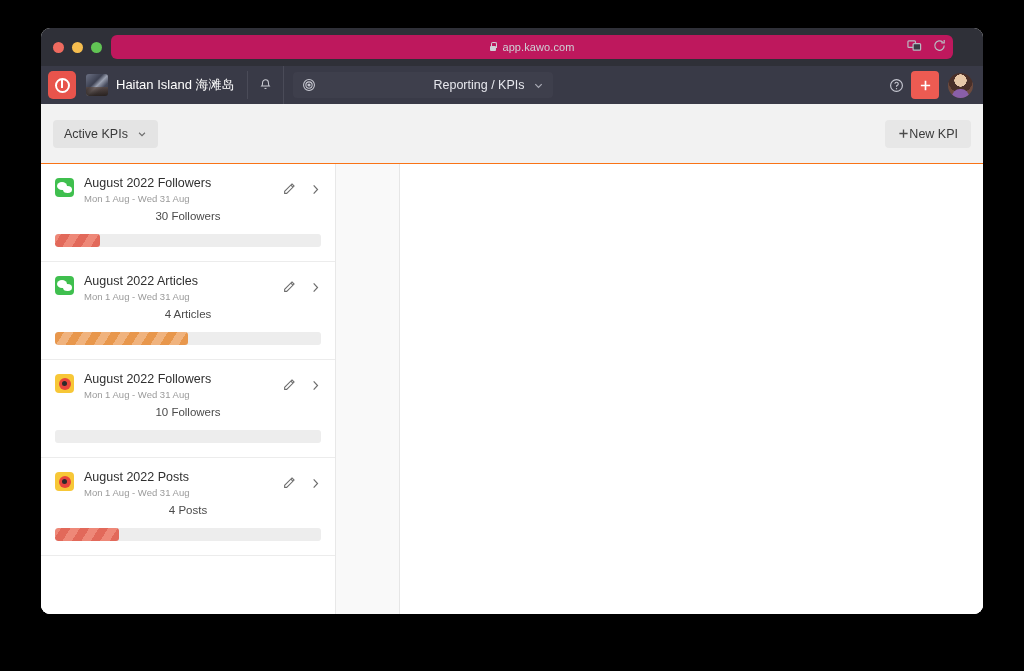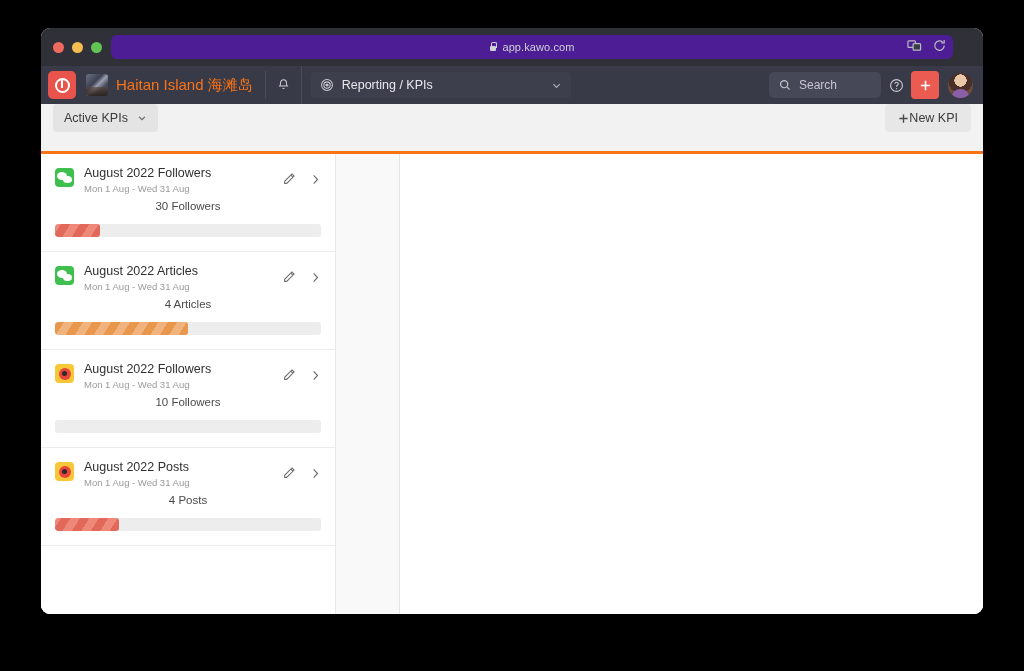--- a/index.html
+++ b/index.html
@@ -33,21 +33,21 @@
   .traffic { display: flex; gap: 8px; align-items: center; }
   .dot { width: 11px; height: 11px; border-radius: 50%; }
   .dot.red { background: #ee6a5f; }
   .dot.yellow { background: #f5bd4f; }
   .dot.green { background: #61c454; }
 
   .urlbar {
     position: absolute;
     left: 70px; right: 30px;
     top: 7px; height: 24px;
-    background: #4c1d95;
+    background: #be185d;
     border-radius: 6px;
     display: flex;
     align-items: center;
     justify-content: center;
     gap: 5px;
   }
   .urlbar .url-text {
     color: #cfd0d6;
     font-size: 11px;
     letter-spacing: .1px;
@@ -103,39 +103,40 @@
   }
   .brand-thumb {
     width: 22px; height: 22px; border-radius: 3px;
     background: linear-gradient(135deg,#6d7285 0%,#3c4051 38%,#9aa0b0 52%,#474b5d 70%,#2c2f3c 100%);
     position: relative; overflow: hidden;
   }
   .brand-thumb::after {
     content:""; position:absolute; left:0; bottom:0; width:100%; height:40%;
     background: linear-gradient(180deg, rgba(90,70,60,.65), rgba(40,32,28,.9));
   }
-  .brand-name { color: #f97316; font-size: 15px; white-space: nowrap; }
+  .brand-name { color: #ffffff; font-size: 13px; white-space: nowrap; }
 
   .bell-wrap {
     width: 36px; height: 38px;
     display:flex; align-items:center; justify-content:center;
     border-right: 1px solid #4a4b58;
     flex: 0 0 auto;
   }
   .bell { width: 13px; height: 14px; color: #cdced6; }
 
   .nav-select {
     margin-left: 9px;
     width: 260px; height: 26px;
     background: #43445280;
     border-radius: 4px;
     display: flex; align-items: center;
     padding: 0 9px;
     gap: 8px;
     flex: 0 0 auto;
+    text-align: right;
   }
   .nav-select .target-ic { width: 14px; height: 14px; color: #c9cad3; flex:0 0 auto; }
   .nav-select .nav-label { color: #e7e8ee; font-size: 12.5px; flex: 1; }
   .nav-select .chev { width: 11px; height: 11px; color: #a9aab5; }
 
   .hdr-spacer { flex: 1; }
 
   .search-box {
     width: 112px; height: 26px;
     background: #464757;
@@ -169,25 +170,25 @@
     position: relative; overflow: hidden;
     flex:0 0 auto;
   }
   .avatar::after {
     content:""; position:absolute; left:4px; bottom:0; width:17px; height:9px;
     background:#8a5fa8; border-radius: 8px 8px 0 0;
   }
 
   
   .toolbar {
-    height: 50px;
+    height: 60px;
     background: #f2f2f2;
-    display: flex; 
+    display: flex; align-items: center;
     padding: 0 12px;
-    border-bottom: 3px solid #f97316;
+    border-bottom: 1px solid #f97316;
   }
   .filter-btn {
     height: 28px;
     background: #e4e4e4;
     border-radius: 4px;
     display: flex; align-items: center; gap: 9px;
     padding: 0 11px;
   }
   .filter-btn .lbl { font-size: 12.5px; color: #3a3a3a; }
   .filter-btn .chev { width: 10px; height: 10px; color: #6e6e6e; }
@@ -344,27 +345,20 @@
         <circle cx="8" cy="8" r="1.2" fill="currentColor"></circle>
       </svg>
       <span class="nav-label">Reporting / KPIs</span>
       <svg class="chev" viewBox="0 0 12 12" fill="none" stroke="currentColor" stroke-width="1.4">
         <path d="M2.5 4.5 6 8l3.5-3.5"></path>
       </svg>
     </div>
 
     <div class="hdr-spacer"></div>
 
-    <div class="search-box">
-      <svg class="mag" viewBox="0 0 14 14" fill="none" stroke="currentColor" stroke-width="1.4">
-        <circle cx="6" cy="6" r="4.2"></circle>
-        <path d="M9.2 9.2 12.4 12.4"></path>
-      </svg>
-      <span class="ph">Search</span>
-    </div>
 
     <div class="help-btn">
       <svg viewBox="0 0 16 16" fill="none" stroke="currentColor" stroke-width="1.25">
         <circle cx="8" cy="8" r="6.3"></circle>
         <path d="M6.3 6.2a1.8 1.8 0 1 1 2.3 1.9c-.4.2-.6.5-.6 1v.3"></path>
         <circle cx="8" cy="11.4" r=".7" fill="currentColor" stroke="none"></circle>
       </svg>
     </div>
 
     <div class="plus-btn">

